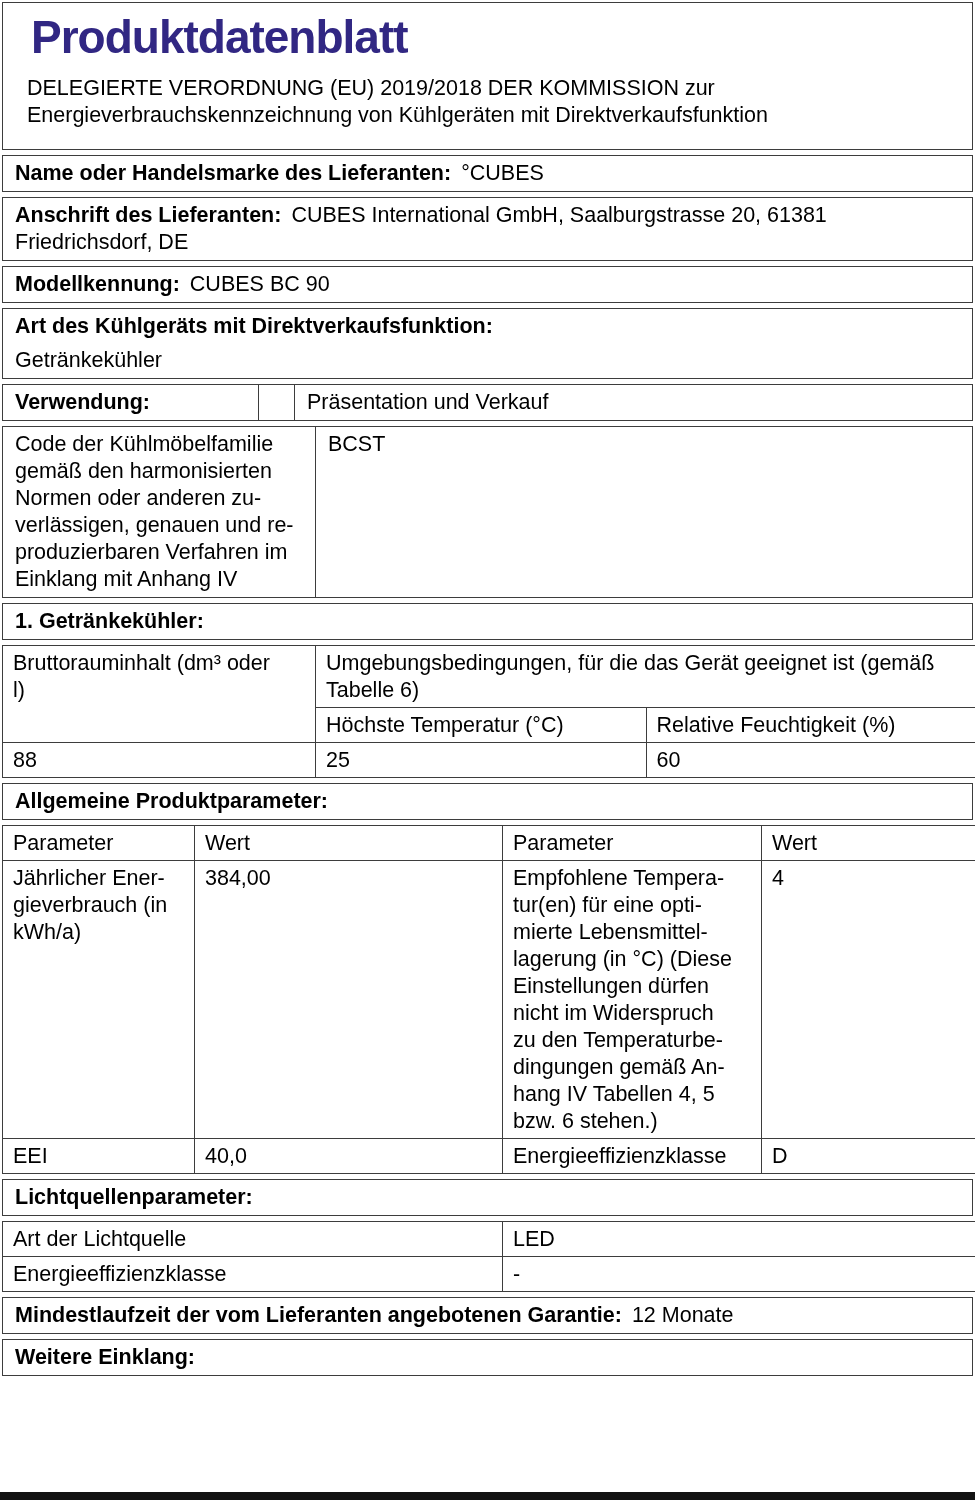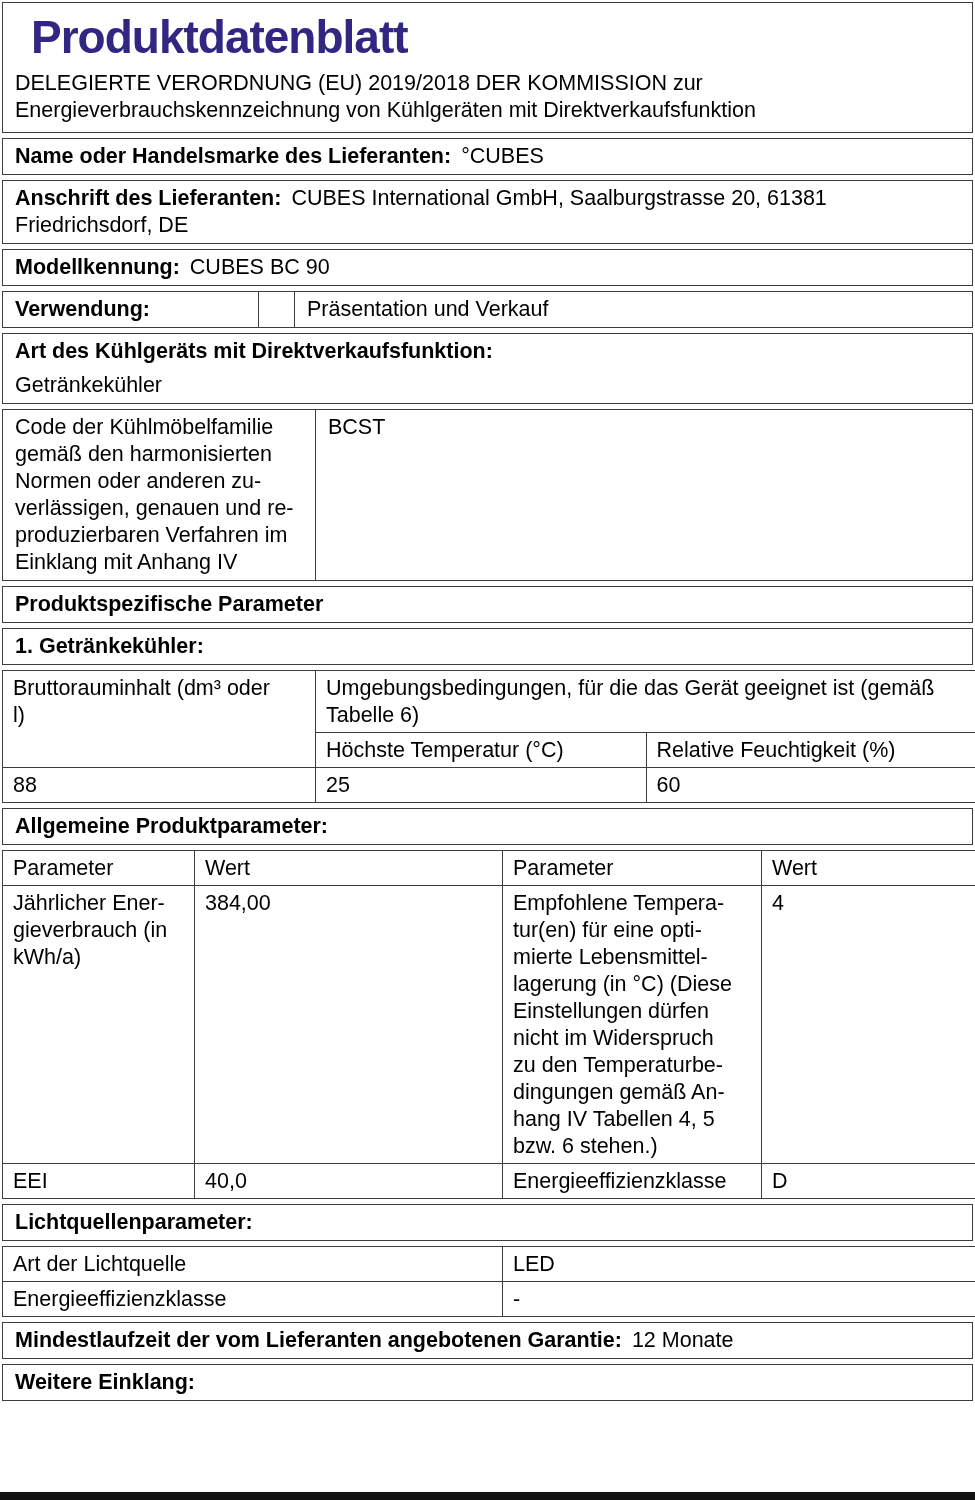--- a/index.html
+++ b/index.html
@@ -6,21 +6,21 @@
   body{width:975px;height:1500px;font-family:"Liberation Sans", sans-serif;color:#000;}
   .page{position:relative;width:975px;height:1500px;box-sizing:border-box;padding:2px 2px 0 2px;overflow:hidden;background:#fff;}
   .box{border:1.5px solid #3d3d3d;margin-bottom:5px;padding:4px 12px;font-size:21.5px;line-height:27px;background:#fff;}
   .nopad{padding:0;}
   .b{font-weight:700;}
   .pre{white-space:pre-line;}
   .val{margin-left:10px;}
   
   .title-box{padding:8px 12px 9px 12px;}
   .title-box h1{margin:0 0 7px 16px;font-size:46px;line-height:52px;font-weight:700;color:#312783;letter-spacing:-1px;}
-  .title-box p{margin:0;font-size:21.5px;line-height:26.5px;}
+  .title-box p{margin:12px;font-size:21.5px;line-height:26.5px;}
   
   .cells{display:flex;align-items:stretch;}
   .cell{padding:4px 12px;box-sizing:border-box;}
   .use-c1{width:256px;border-right:1.5px solid #3d3d3d;}
   .use-c2{width:36px;border-right:1.5px solid #3d3d3d;}
   .use-c3{flex:1;}
   .code-c1{width:313px;border-right:1.5px solid #3d3d3d;}
   .code-c2{flex:1;}
   .art-line2{margin-top:7px;}
   
@@ -51,42 +51,41 @@
   </section>
 
   <section class="box">
     <span class="b">Anschrift des Lieferanten:</span><span class="val">CUBES International GmbH, Saalburgstrasse 20, 61381 Friedrichsdorf, DE</span>
   </section>
 
   <section class="box">
     <span class="b">Modellkennung:</span><span class="val">CUBES BC 90</span>
   </section>
 
+  <section class="box">
+    <div class="b">Art des Kühlgeräts mit Direktverkaufsfunktion:</div>
+    <div class="art-line2">Getränkekühler</div>
+  </section>
+
   <section class="box nopad cells">
     <div class="cell use-c1 b">Verwendung:</div>
     <div class="cell use-c2"></div>
     <div class="cell use-c3">Präsentation und Verkauf</div>
-  </section>
-
-  <section class="box">
-    <div class="b">Art des Kühlgeräts mit Direktverkaufsfunktion:</div>
-    <div class="art-line2">Getränkekühler</div>
   </section>
 
   <section class="box nopad cells">
     <div class="cell code-c1 pre">Code der Kühlmöbelfamilie
 gemäß den harmonisierten
 Normen oder anderen zu-
 verlässigen, genauen und re-
 produzierbaren Verfahren im
 Einklang mit Anhang IV</div>
     <div class="cell code-c2">BCST</div>
   </section>
 
-  <section class="box b">Produktspezifische Parameter</section>
 
   <section class="box b">1. Getränkekühler:</section>
 
   <table class="tbl brutto">
     <tbody>
         <tr>
       <td class="c1 pre" rowspan="2">Bruttorauminhalt (dm³ oder
 l)</td>
       <td colspan="2">Umgebungsbedingungen, für die das Gerät geeignet ist (gemäß Tabelle 6)</td>
     </tr>

